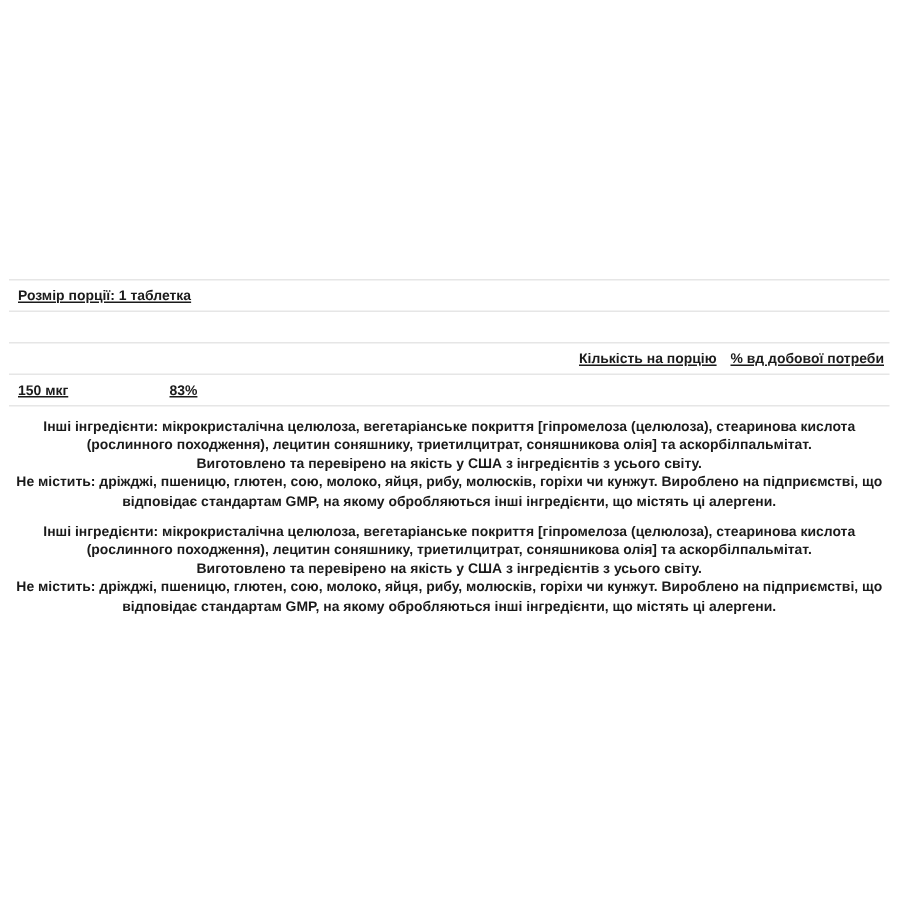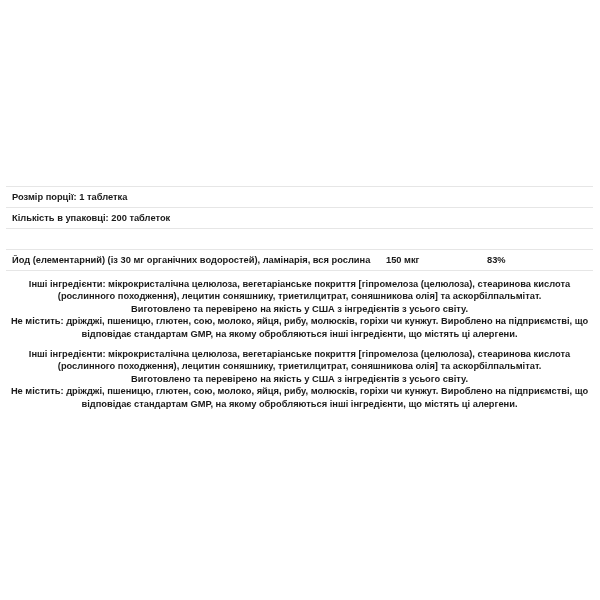--- a/index.html
+++ b/index.html
@@ -13,20 +13,21 @@
     position: relative;
     overflow: hidden;
     font-family: "Liberation Sans", "DejaVu Sans", sans-serif;
     color: #1a1a1a;
   }
   .facts {
     position: absolute;
     left: 6px;
     top: 186px;
     width: 587px;
+    text-decoration: underline;
   }
   .row {
     height: 20px;
     border-top: 1px solid #e6e6e6;
     display: flex;
     align-items: center;
     font-size: 9.3px;
     font-weight: bold;
     padding-left: 6px;
     box-sizing: content-box;
@@ -62,26 +63,27 @@
   .notes-1 { top: 278px; }
   .notes-2 { top: 348px; }
 </style>
 </head>
 <body>
 
 <div class="facts">
   <div class="row">
     <span>Розмір порції: 1 таблетка</span>
   </div>
+  <div class="row empty"></div>
   <div class="row">
-    <span>Кількість в упаковці: 200 таблеток</span>
+    <span class="col-name"></span>
+    <span class="col-amount">Кількість на порцію</span>
+    <span class="col-dv">% вд добової потреби</span>
   </div>
-  <div class="row empty"></div>
   <div class="row last">
-    <span class="col-name">Йод (елементарний) (із 30 мг органічних водоростей), ламінарія, вся рослина</span>
     <span class="col-amount">150 мкг</span>
     <span class="col-dv">83%</span>
   </div>
 </div>
 
 <div class="notes notes-1">
   <p>Інші інгредієнти: мікрокристалічна целюлоза, вегетаріанське покриття [гіпромелоза (целюлоза), стеаринова кислота (рослинного походження), лецитин соняшнику, триетилцитрат, соняшникова олія] та аскорбілпальмітат.</p>
   <p>Виготовлено та перевірено на якість у США з інгредієнтів з усього світу.</p>
   <p>Не містить: дріжджі, пшеницю, глютен, сою, молоко, яйця, рибу, молюсків, горіхи чи кунжут. Вироблено на підприємстві, що відповідає стандартам GMP, на якому обробляються інші інгредієнти, що містять ці алергени.</p>
 </div>

